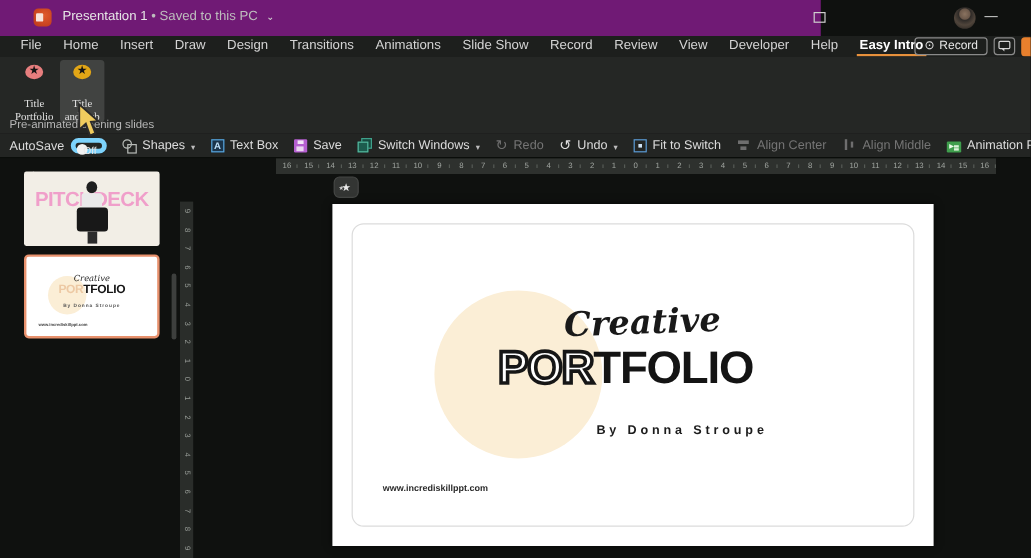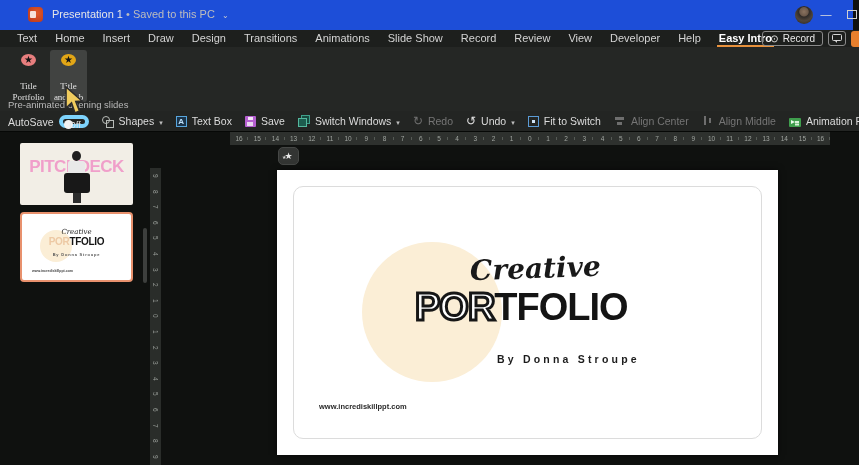--- a/index.html
+++ b/index.html
@@ -1,21 +1,21 @@
 <!DOCTYPE html>
 <html style="--accent: #e8913c; --coral: #e8916d; --pink: #f09fca; --cream: #fbeed6;"><head>
 <meta charset="utf-8">
 <style>
   * { margin:0; padding:0; box-sizing:border-box; }
   html,body { width:859px; height:465px; overflow:hidden; background:#0f110f;
               font-family:"Liberation Sans", sans-serif; }
   .app { position:relative; width:859px; height:465px; background:#0f110f; }
 
   
-  .titlebar { position:absolute; left:0; top:0; width:853px; height:30px; background:#1d4ed8; }
+  .titlebar { position:absolute; left:0; top:0; width:684px; height:30px; background:#701a75; }
   .pp-logo { position:absolute; left:28px; top:7px; width:15px; height:15px; border-radius:4px;
              background:radial-gradient(circle at 60% 40%, #e05a2b 0%, #c33d1d 80%); }
   .pp-logo::before { content:""; position:absolute; left:2px; top:4px; width:6px; height:7px;
              background:#f7e2da; border-radius:1px; }
   .doc-title { position:absolute; left:52px; top:8px; font-size:11px; color:#e6e6e6; white-space:nowrap; }
   .doc-title .dim { color:#bdbdbd; }
   .title-chev { color:#cfcfcf; font-size:8px; margin-left:4px; }
   .searchbox { position:absolute; left:345px; top:5px; width:225px; height:19px; background:#1a1c1a;
                border:1px solid #8a8f8a; border-radius:3px; display:flex; align-items:center; gap:7px;
                padding-left:10px; }
@@ -169,21 +169,21 @@
       <span class="dim"> <span>•</span> </span>
       <span class="dim">Saved to this PC</span>
       <span class="title-chev">⌄</span>
     </div>
     <div class="avatar"></div>
     <div class="min-btn">—</div>
     <div class="restore-partial"></div>
   </div>
 
   <div class="menubar" id="menu-tabs">
-      <div class="menu-tab">Text</div>
+      <div class="menu-tab">File</div>
       <div class="menu-tab">Home</div>
       <div class="menu-tab">Insert</div>
       <div class="menu-tab">Draw</div>
       <div class="menu-tab">Design</div>
       <div class="menu-tab">Transitions</div>
       <div class="menu-tab">Animations</div>
       <div class="menu-tab">Slide Show</div>
       <div class="menu-tab">Record</div>
       <div class="menu-tab">Review</div>
       <div class="menu-tab">View</div>

